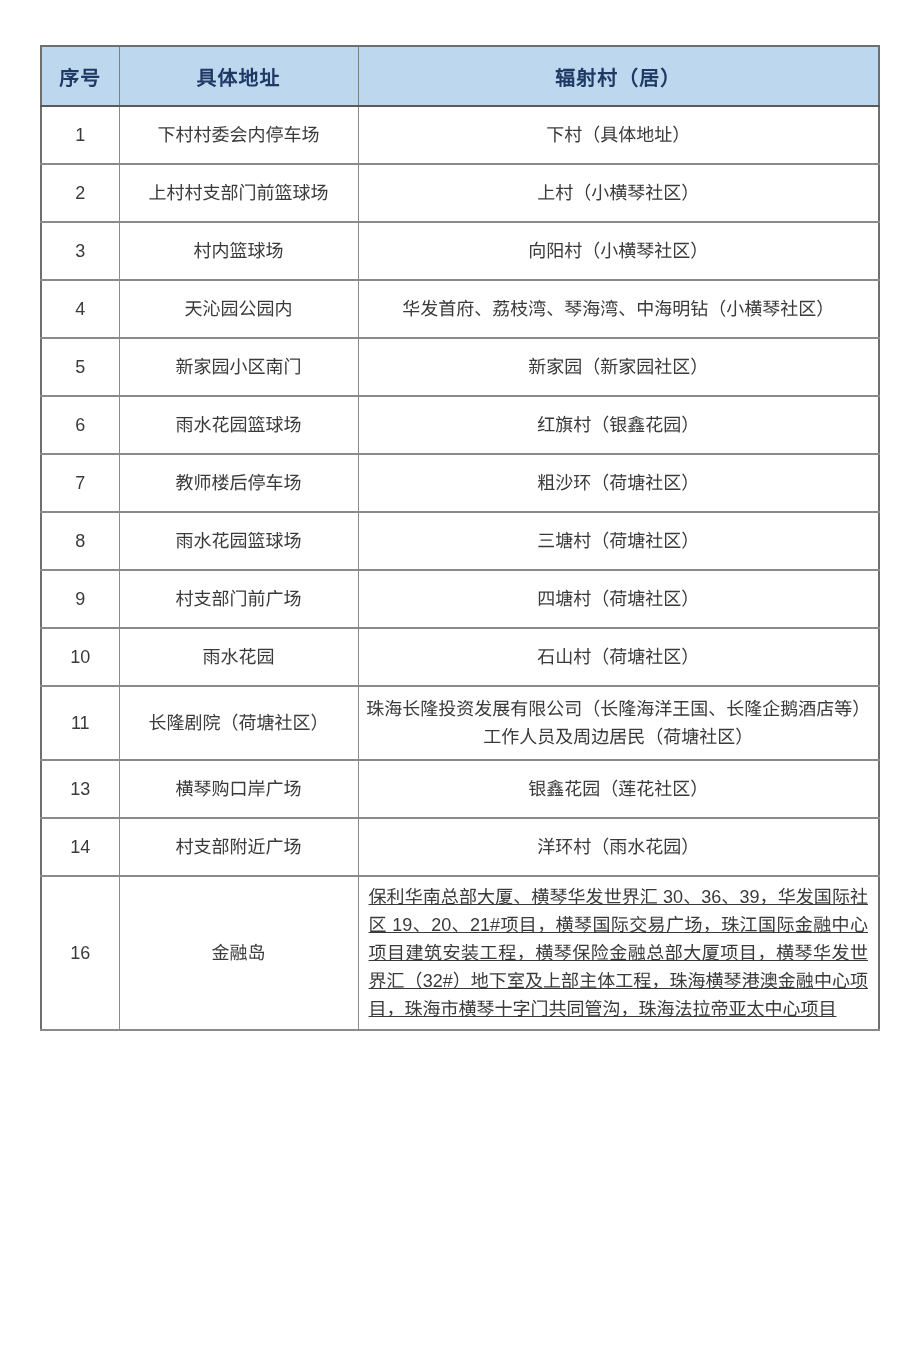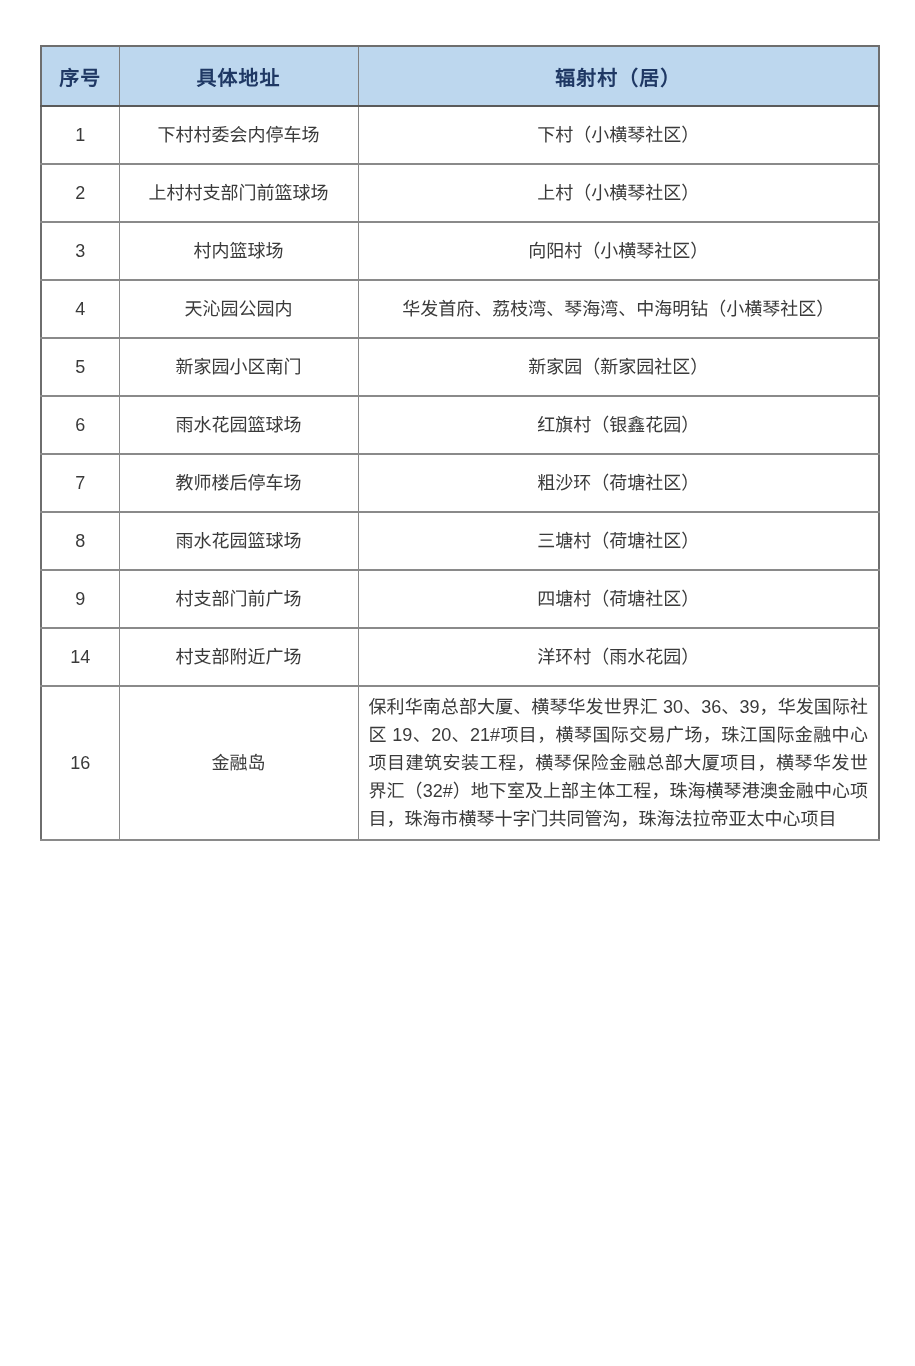--- a/index.html
+++ b/index.html
@@ -48,20 +48,21 @@
     border: 1px solid #8a8a8a;
     border-top-width: 2px;
     border-bottom-width: 2px;
     padding: 8px 6px;
     height: 40px; 
     word-break: break-all;
   }
   .addr-table td.left {
     text-align: justify;
     padding: 6px 10px;
+    text-decoration: underline;
   }
 </style>
 </head>
 <body>
 
 <div class="page">
   <table class="addr-table">
     <colgroup>
       <col class="c-no">
       <col class="c-addr">
@@ -71,21 +72,21 @@
       <tr>
         <th>序号</th>
         <th>具体地址</th>
         <th>辐射村（居）</th>
       </tr>
     </thead>
     <tbody>
       <tr>
         <td>1</td>
         <td>下村村委会内停车场</td>
-        <td>下村（小横琴社区）</td>
+        <td>下村（具体地址）</td>
       </tr>
       <tr>
         <td>2</td>
         <td>上村村支部门前篮球场</td>
         <td>上村（小横琴社区）</td>
       </tr>
       <tr>
         <td>3</td>
         <td>村内篮球场</td>
         <td>向阳村（小横琴社区）</td>
@@ -114,20 +115,35 @@
         <td>8</td>
         <td>雨水花园篮球场</td>
         <td>三塘村（荷塘社区）</td>
       </tr>
       <tr>
         <td>9</td>
         <td>村支部门前广场</td>
         <td>四塘村（荷塘社区）</td>
       </tr>
       <tr>
+        <td>10</td>
+        <td>雨水花园</td>
+        <td>石山村（荷塘社区）</td>
+      </tr>
+      <tr>
+        <td>11</td>
+        <td>长隆剧院（荷塘社区）</td>
+        <td>珠海长隆投资发展有限公司（长隆海洋王国、长隆企鹅酒店等）工作人员及周边居民（荷塘社区）</td>
+      </tr>
+      <tr>
+        <td>13</td>
+        <td>横琴购口岸广场</td>
+        <td>银鑫花园（莲花社区）</td>
+      </tr>
+      <tr>
         <td>14</td>
         <td>村支部附近广场</td>
         <td>洋环村（雨水花园）</td>
       </tr>
       <tr>
         <td>16</td>
         <td>金融岛</td>
         <td class="left">保利华南总部大厦、横琴华发世界汇 30、36、39，华发国际社区 19、20、21#项目，横琴国际交易广场，珠江国际金融中心项目建筑安装工程，横琴保险金融总部大厦项目，横琴华发世界汇（32#）地下室及上部主体工程，珠海横琴港澳金融中心项目，珠海市横琴十字门共同管沟，珠海法拉帝亚太中心项目</td>
       </tr>
     </tbody>

